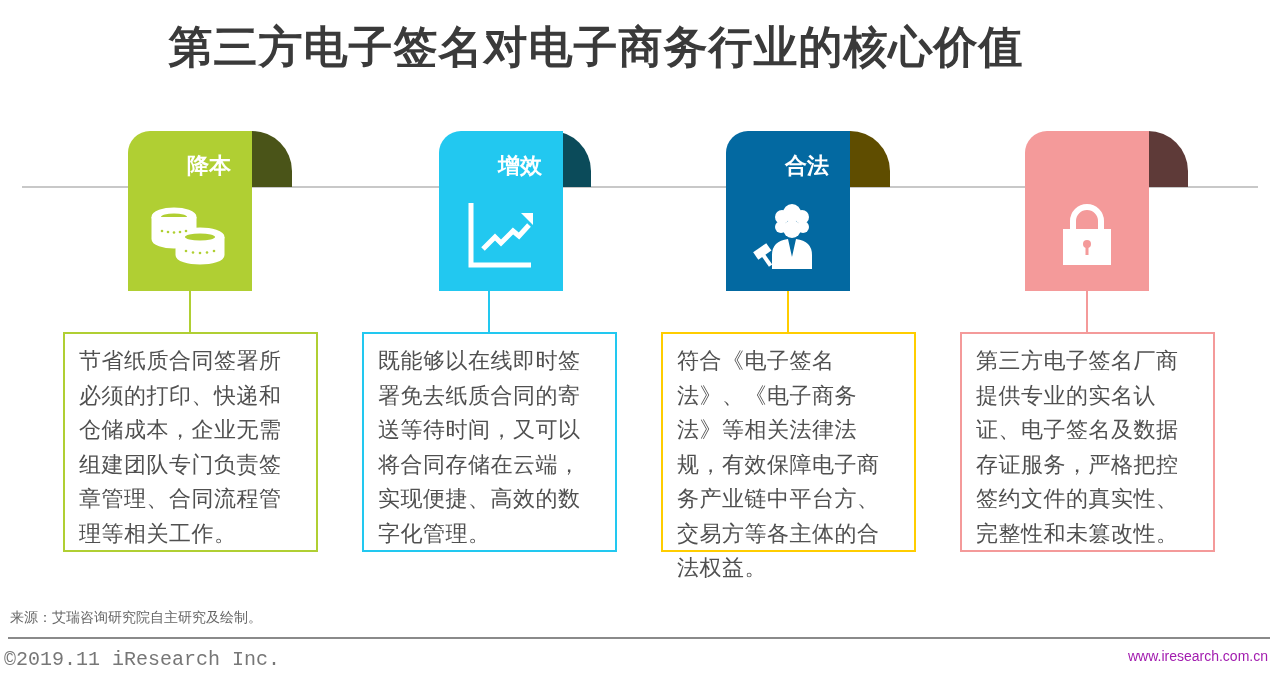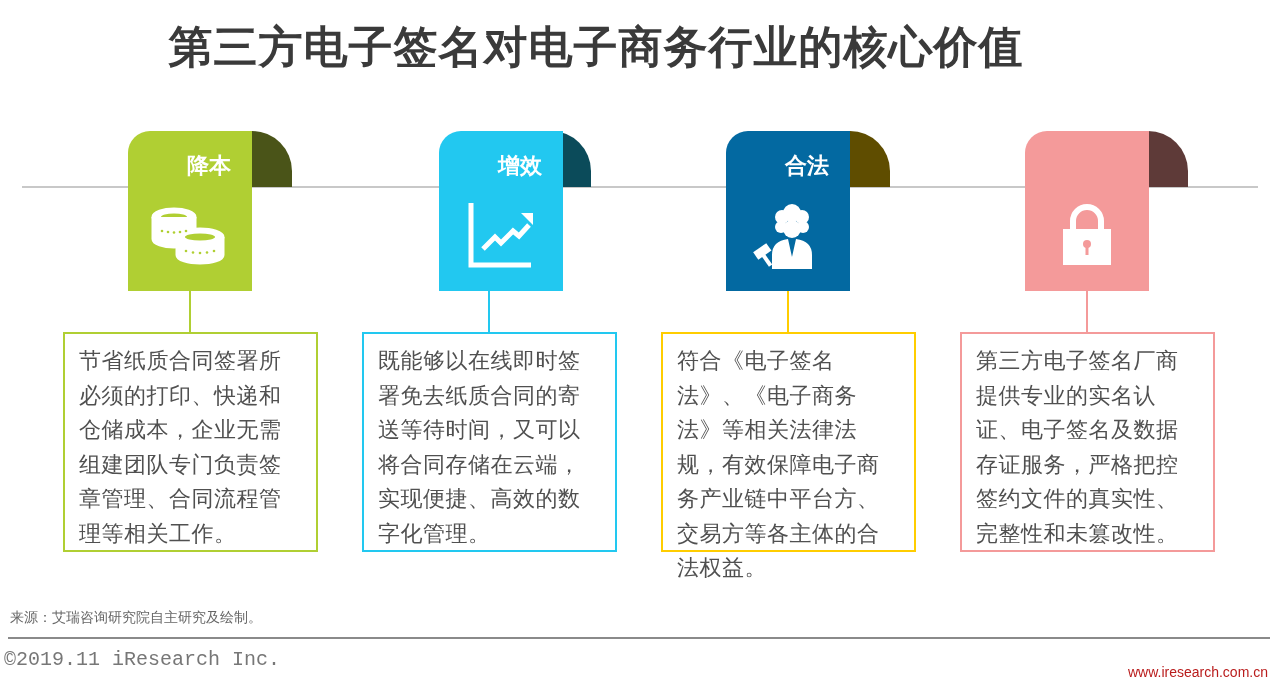--- a/index.html
+++ b/index.html
@@ -12,21 +12,21 @@
   .flap { position:absolute; top:131px; width:40px; height:56px; border-radius:0 40px 0 0; }
   .tab-label { position:absolute; left:0; top:20px; width:100%; text-align:center;
                color:#fff; font-weight:bold; font-size:22px;padding-left:19px; }
   .tab-icon { position:absolute; left:22px; top:68px; width:80px; height:72px; }
   .connector { position:absolute; width:2px; top:291px; height:41px; }
   .box { position:absolute; top:332px; width:251px; height:216px; border:2px solid; background:#fff; box-sizing:content-box; }
   .box-text { padding:10px 30px 0 14px; font-size:22px; line-height:34.5px; color:#505050; letter-spacing:0.5px; }
   .source { position:absolute; left:10px; top:609px; font-size:14px; color:#666; }
   .bline { position:absolute; left:8px; top:637px; width:1262px; height:2px; background:#8a8a8a; }
   .copy { position:absolute; left:4px; top:648px; font-size:20px; color:#777; font-family:Liberation Mono, monospace; }
-  .site { position:absolute; right:12px; top:648px; font-size:14px; color:#b91c1c; font-family:"Liberation Sans", sans-serif;margin-top:16px; }
+  .site { position:absolute; right:12px; top:648px; font-size:14px; color:#a21caf; font-family:"Liberation Sans", sans-serif; }
 </style>
 </head>
 <body>
 
 <div class="title">第三方电子签名对电子商务行业的核心价值</div>
 <div class="hline"></div>
 
 <div>
   <div class="flap" style="left:252px;background:#4a5418;"></div>
   <div class="tab" style="left:128px;background:#b0cf33;">

